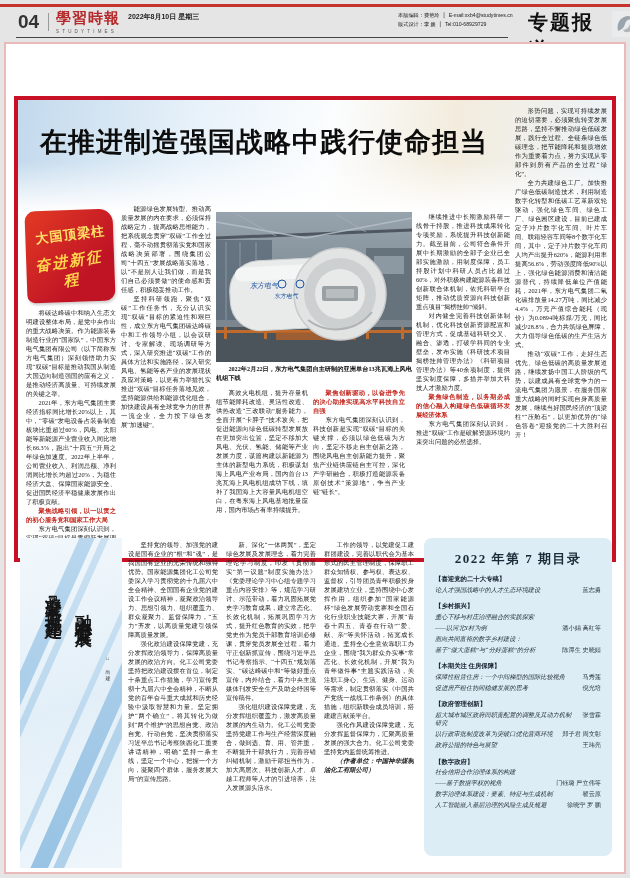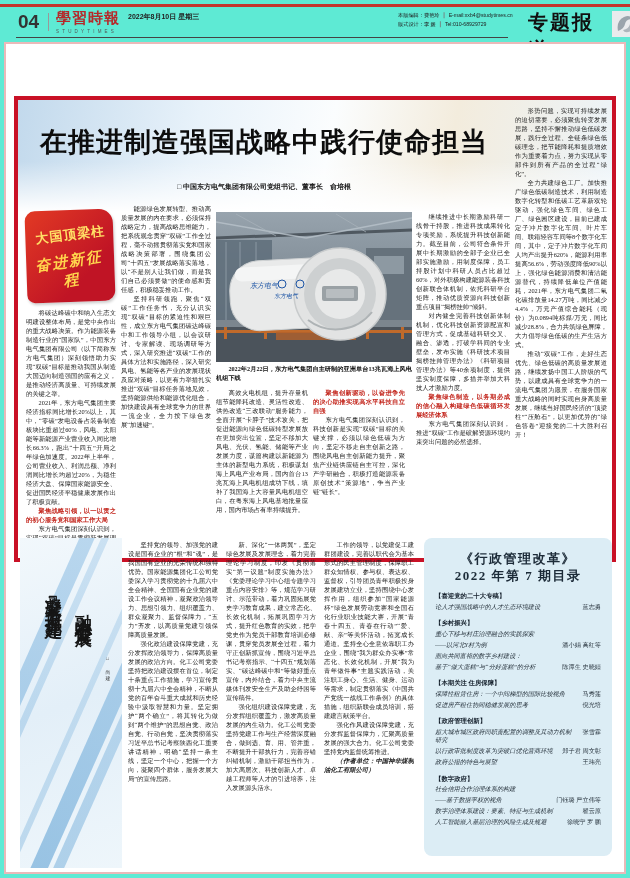--- a/index.html
+++ b/index.html
@@ -1,16 +1,16 @@
 <!DOCTYPE html>
 <html><head>
 <meta charset="utf-8">
 <style>
   html,body{margin:0;padding:0;background:#fff;}
-  .page{position:relative;width:630px;height:878px;background:#5eead4;overflow:hidden;
+  .page{position:relative;width:630px;height:878px;background:#e5e5e5;overflow:hidden;
         font-family:"Liberation Serif",serif;color:#1c1c1c;}
   
   .top-rule{position:absolute;left:0;top:4px;width:630px;height:3px;background:#c5342c;}
   .masthead{position:absolute;left:16px;top:9px;width:598px;height:28px;}
   .mh-rule{position:absolute;left:16px;top:37px;width:492px;height:1px;background:#444;}
   .pageno{position:absolute;left:2px;top:2px;font:bold 19px "Liberation Sans",sans-serif;color:#333;}
   .pn-div{position:absolute;left:32px;top:4px;width:1px;height:18px;background:#999;}
   .paper{position:absolute;left:40px;top:0;}
   .paper-cn{font:bold 15px "Liberation Serif",serif;color:#b5292a;letter-spacing:1px;}
   .paper-en{font:4.5px "Liberation Sans",sans-serif;color:#555;letter-spacing:3.2px;margin-top:1px;}
@@ -107,21 +107,20 @@
     </div>
   </div>
   <div class="mh-rule"></div>
 
   <div class="frame"></div>
 
   <div class="main-box">
     <div class="band"></div>
 
     <h1 class="headline" style="margin:0;">在推进制造强国战略中践行使命担当</h1>
-    <div class="byline">□ 中国东方电气集团有限公司党组书记、董事长　俞培根</div>
 
     <div class="flag">
       <div class="flag-t1">大国顶梁柱</div>
       <div class="flag-t2">奋进新征程</div>
     </div>
 
     <div class="col c1">
       <div>
           <p>将碳达峰碳中和纳入生态文明建设整体布局，是党中央作出的重大战略决策。作为能源装备制造行业的“国家队”，中国东方电气集团有限公司（以下简称东方电气集团）深刻领悟助力实现“双碳”目标是推动我国从制造大国迈向制造强国的应有之义，是推动经济高质量、可持续发展的关键之举。</p>
           <p>2021年，东方电气集团主要经济指标同比增长20%以上，其中，“零碳”发电设备占装备制造板块比重超过60%，风电、太阳能等新能源产业营业收入同比增长66.3%，跑出“十四五”开局之年绿色加速度。2022年上半年，公司营业收入、利润总额、净利润同比增长均超过20%，为稳住经济大盘、保障国家能源安全、促进国民经济平稳健康发展作出了积极贡献。</p>
@@ -253,21 +252,20 @@
   </div>
   <div class="pa pcC">
     <div>
         <p>工作的领导，以党建促工建群团建设，完善以职代会为基本形式的民主管理制度，保障职工群众知情权、参与权、表达权、监督权，引导团员青年积极投身发展建功立业，坚持围绕中心发挥作用，组织参加“国家能源杯”绿色发展劳动竞赛和全国石化行业职业技能大赛，开展“青春十四五、青春在行动”“爱、献、亲”等关怀活动，拓宽成长通道。坚持全心全意依靠职工办企业，围绕“我为群众办实事”常态化、长效化机制，开展“我为青年做件事”主题实践活动，关注职工身心、生活、健身、运动等需求，制定贯彻落实《中国共产党统一战线工作条例》的具体措施，组织新联会成员培训，搭建建言献策平台。</p>
         <p>强化作风建设保障党建，充分发挥监督保障力，汇聚高质量发展的强大合力。化工公司党委坚持党内监督统筹推进。</p>
       </div>
     <p class="foot" style="font-size:6.3px;line-height:9px;margin:0;text-indent:2em;">（作者单位：中国神华煤制油化工有限公司）</p>
   </div>
 
   <div class="toc">
-    <div class="toc-title">《行政管理改革》</div>
     <div class="toc-title">2022 年第 7 期目录</div>
     <div class="toc-list">
 
     <div class="row sec">
           <span class="t">【喜迎党的二十大专稿】</span>
           <span class="a"></span>
         </div>
         <div class="row item">
           <span class="t">论人才强国战略中的人才生态环境建设</span>
           <span class="a">蓝志勇</span>

